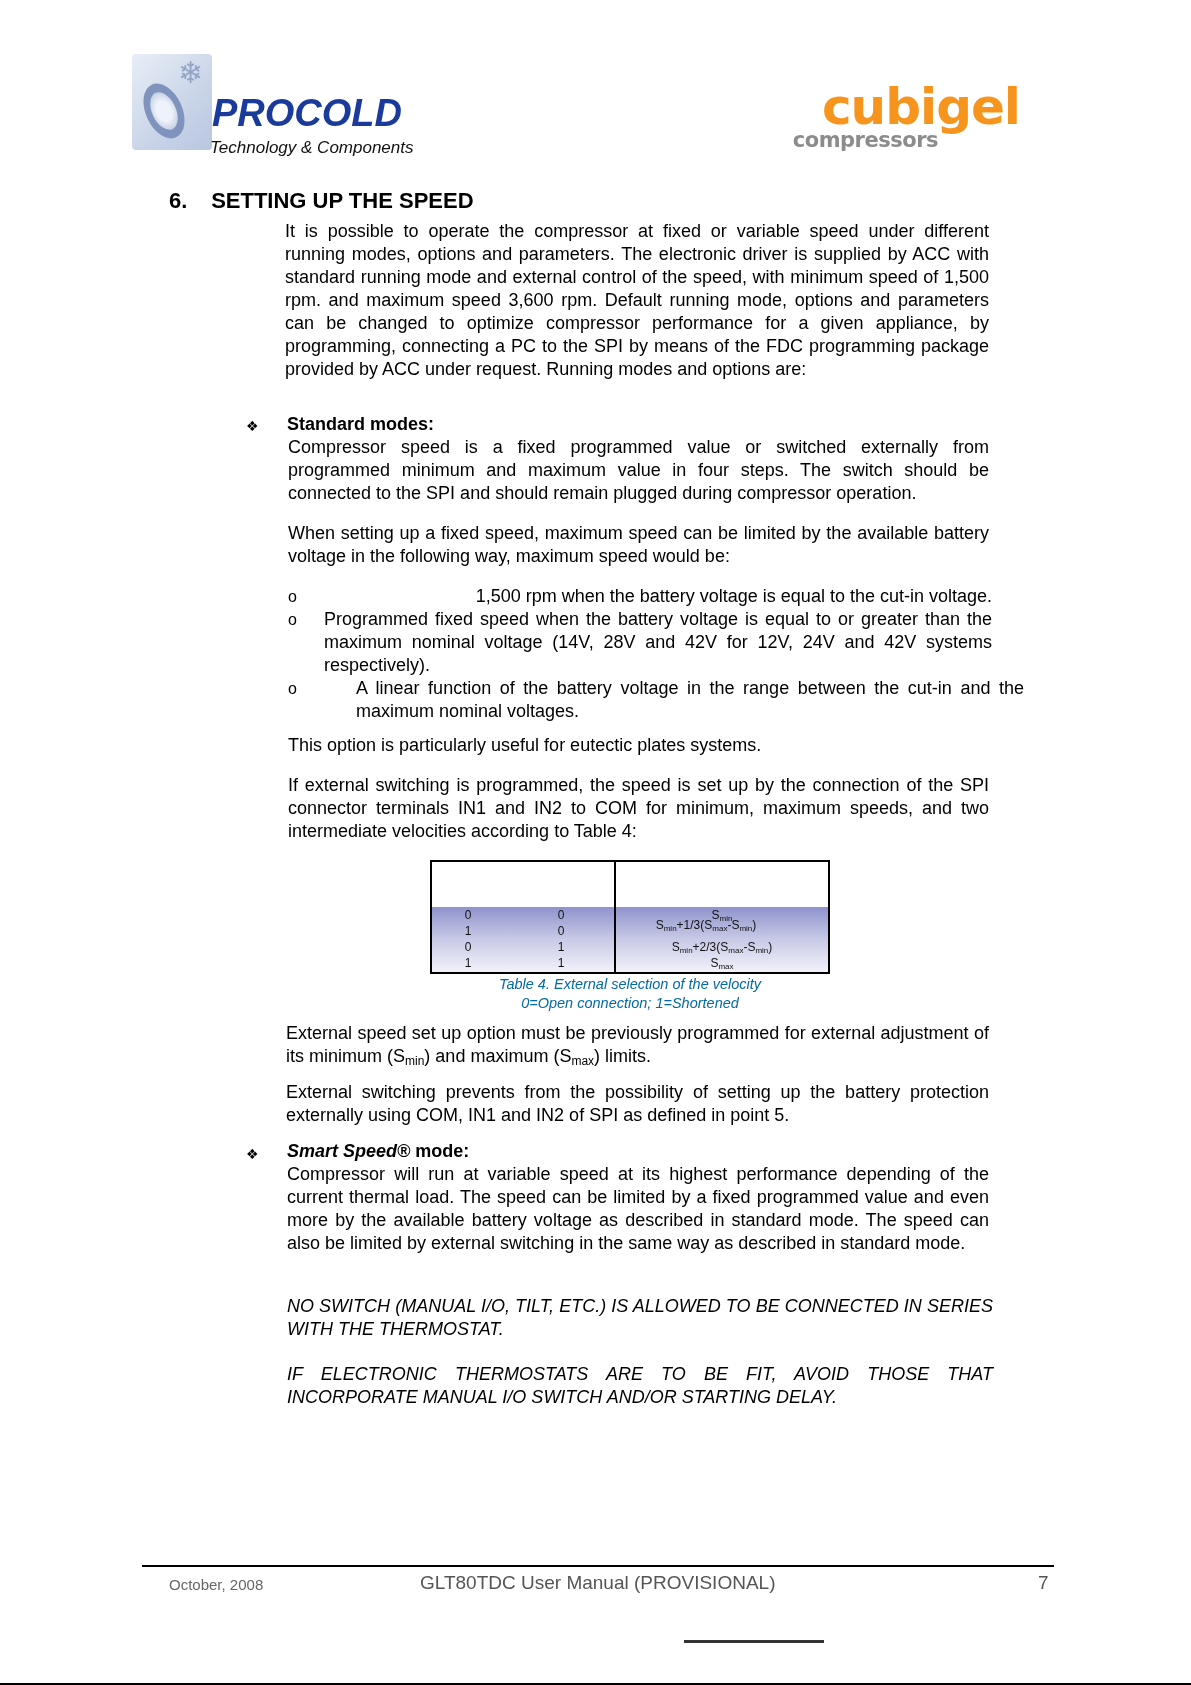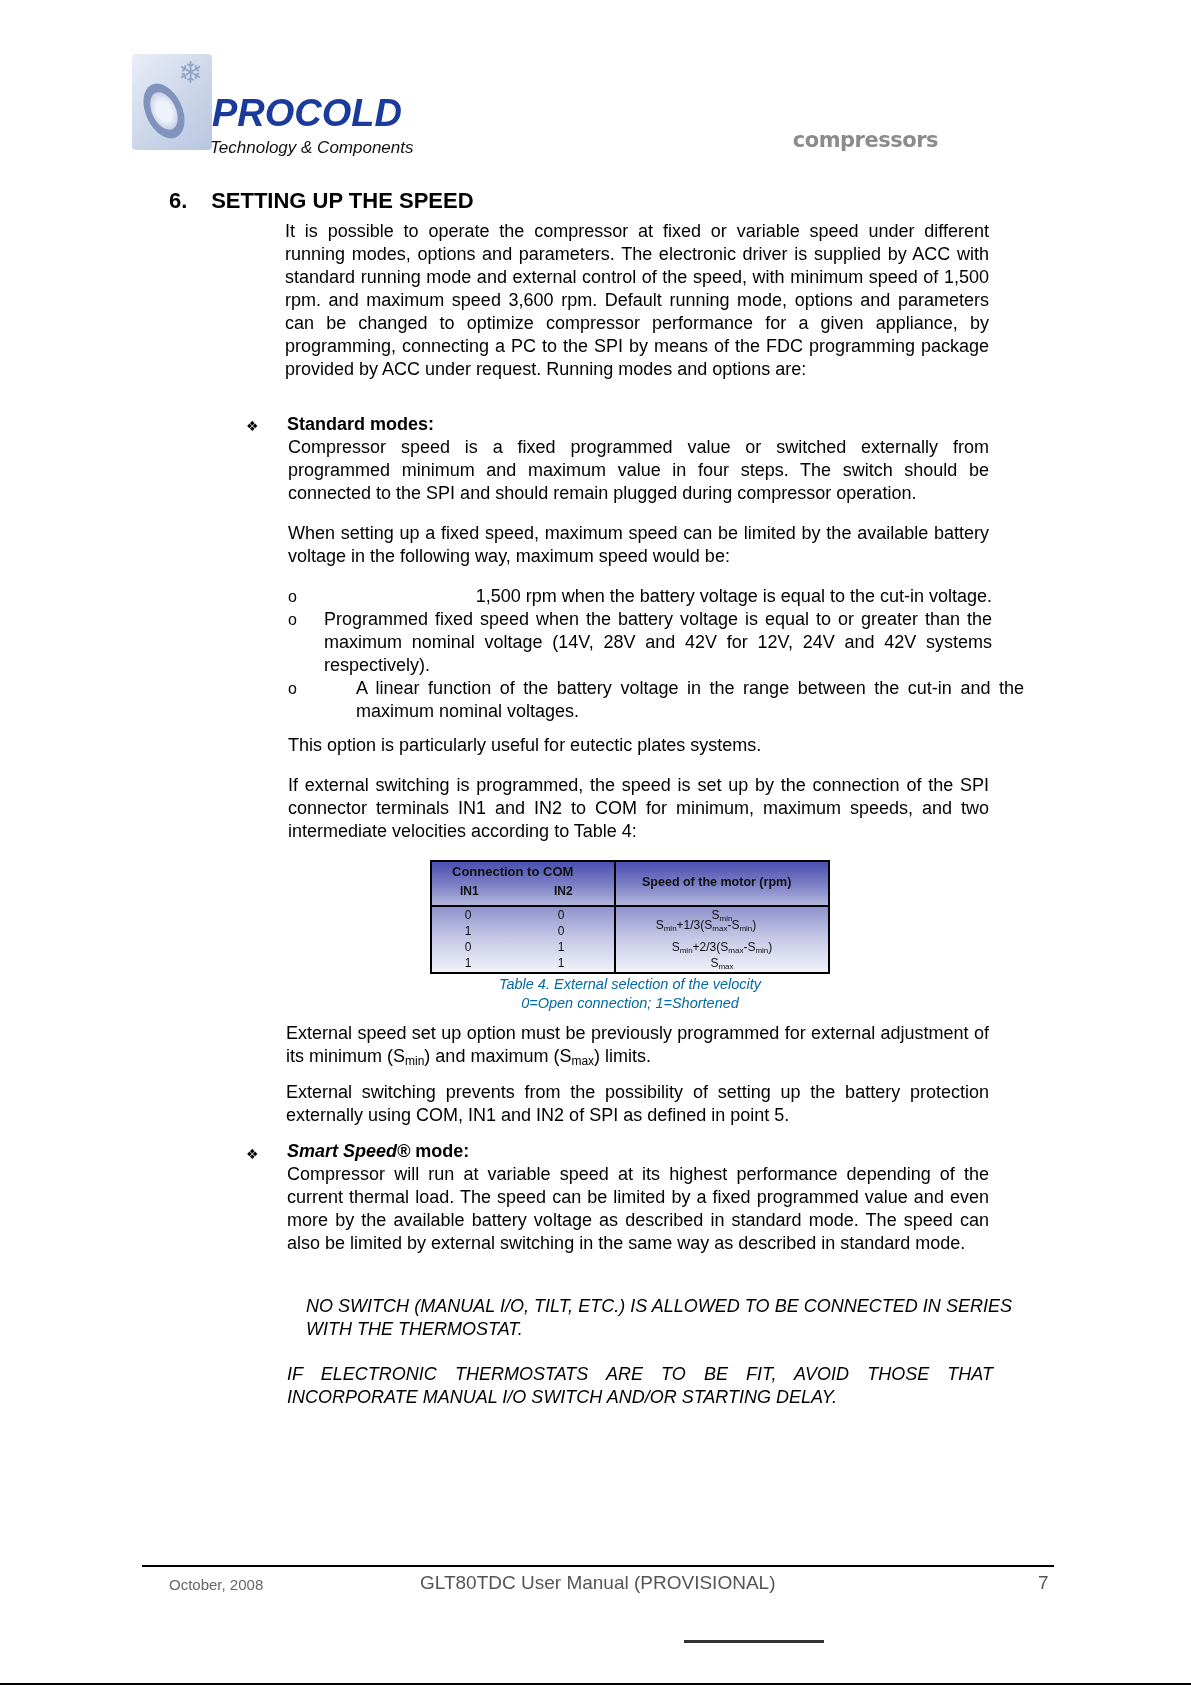--- a/index.html
+++ b/index.html
@@ -62,20 +62,21 @@
 <div class="abs procold-logo">
   <div class="procold-emblem">
     <div class="procold-ring"></div>
     <div class="procold-snow">❄</div>
   </div>
   <div class="procold-name">PROCOLD</div>
   <div class="procold-tag">Technology &amp; Components</div>
 </div>
 
 <div class="abs cubigel-logo">
+  <div class="cubigel-name">cubigel</div>
   <div class="cubigel-sub">compressors</div>
 </div>
 
 <div class="abs section-heading">
   <span class="num">6.</span>
   <span>SETTING UP THE SPEED</span>
 </div>
 
 <div class="para" style="left:285px; top:220px; width:704px;">It is possible to operate the compressor at fixed or variable speed under different running modes, options and parameters. The electronic driver is supplied by ACC with standard running mode and external control of the speed, with minimum speed of 1,500 rpm. and maximum speed 3,600 rpm. Default running mode, options and parameters can be changed to optimize compressor performance for a given appliance, by programming, connecting a PC to the SPI by means of the FDC programming package provided by ACC under request. Running modes and options are:</div>
 
@@ -88,26 +89,20 @@
 <div class="para" style="left:324px; top:585px; width:668px; text-align:right;">1,500 rpm when the battery voltage is equal to the cut-in voltage.</div>
 <span class="bullet-o" style="left:288px; top:611px;">o</span>
 <div class="para" style="left:324px; top:608px; width:668px;">Programmed fixed speed when the battery voltage is equal to or greater than the maximum nominal voltage (14V, 28V and 42V for 12V, 24V and 42V systems respectively).</div>
 <span class="bullet-o" style="left:288px; top:680px;">o</span>
 <div class="para" style="left:324px; top:677px; width:668px;margin-left:32px;">A linear function of the battery voltage in the range between the cut-in and the maximum nominal voltages.</div>
 
 <div class="para" style="left:288px; top:734px; width:701px; text-align:left;">This option is particularly useful for eutectic plates systems.</div>
 <div class="para" style="left:288px; top:774px; width:701px;">If external switching is programmed, the speed is set up by the connection of the SPI connector terminals IN1 and IN2 to COM for minimum, maximum speeds, and two intermediate velocities according to Table 4:</div>
 
 <div class="abs tbl">
-  <div class="tbl-head">
-    <div class="th" style="left:20px; top:2px;">Connection to COM</div>
-    <div class="th" style="left:28px; top:22px; font-size:12px;">IN1</div>
-    <div class="th" style="left:122px; top:22px; font-size:12px;">IN2</div>
-    <div class="th" style="left:210px; top:13px; font-size:12.5px;">Speed of the motor (rpm)</div>
-  </div>
   <div class="tbl-body">
     <div class="td" style="left:30px; top:1px; width:12px;">0</div>
     <div class="td" style="left:123px; top:1px; width:12px;">0</div>
     <div class="td" style="left:184px; top:1px; width:212px;">S<sub>min</sub></div>
 
     <div class="td" style="left:30px; top:17px; width:12px;">1</div>
     <div class="td" style="left:123px; top:17px; width:12px;">0</div>
     <div class="td" style="left:184px; top:11px; width:180px;">S<sub>min</sub>+1/3(S<sub>max</sub>-S<sub>min</sub>)</div>
 
     <div class="td" style="left:30px; top:33px; width:12px;">0</div>
@@ -123,21 +118,21 @@
 <div class="caption" style="top:976px;">Table 4. External selection of the velocity</div>
 <div class="caption" style="top:995px;">0=Open connection; 1=Shortened</div>
 
 <div class="para" style="left:286px; top:1022px; width:703px; text-align-last:left;"><span>External speed set up option must be previously programmed for external adjustment of its minimum (S</span><sub>min</sub><span>) and maximum (S</span><sub>max</sub><span>) limits.</span></div>
 <div class="para" style="left:286px; top:1081px; width:703px;">External switching prevents from the possibility of setting up the battery protection externally using COM, IN1 and IN2 of SPI as defined in point 5.</div>
 
 <span class="bullet-diamond" style="left:246px; top:1146px;">❖</span>
 <div class="b-heading" style="left:287px; top:1140px;"><span class="italic">Smart Speed®</span><span> mode:</span></div>
 <div class="para" style="left:287px; top:1163px; width:702px;">Compressor will run at variable speed at its highest performance depending of the current thermal load. The speed can be limited by a fixed programmed value and even more by the available battery voltage as described in standard mode. The speed can also be limited by external switching in the same way as described in standard mode.</div>
 
-<div class="para italic" style="left:287px; top:1295px; width:706px;margin-left:19px;">NO SWITCH (MANUAL I/O, TILT, ETC.) IS ALLOWED TO BE CONNECTED IN SERIES WITH THE THERMOSTAT.</div>
+<div class="para italic" style="left:287px; top:1295px; width:706px;">NO SWITCH (MANUAL I/O, TILT, ETC.) IS ALLOWED TO BE CONNECTED IN SERIES WITH THE THERMOSTAT.</div>
 <div class="para italic" style="left:287px; top:1363px; width:706px;">IF ELECTRONIC THERMOSTATS ARE TO BE FIT, AVOID THOSE THAT INCORPORATE MANUAL I/O SWITCH AND/OR STARTING DELAY.</div>
 
 <div class="abs footer-rule"></div>
 <div class="abs footer-date">October, 2008</div>
 <div class="abs footer-title">GLT80TDC User Manual (PROVISIONAL)</div>
 <div class="abs footer-page">7</div>
 <div class="abs footer-short-rule"></div>
 <div class="abs bottom-edge"></div>
 
 </body></html>

